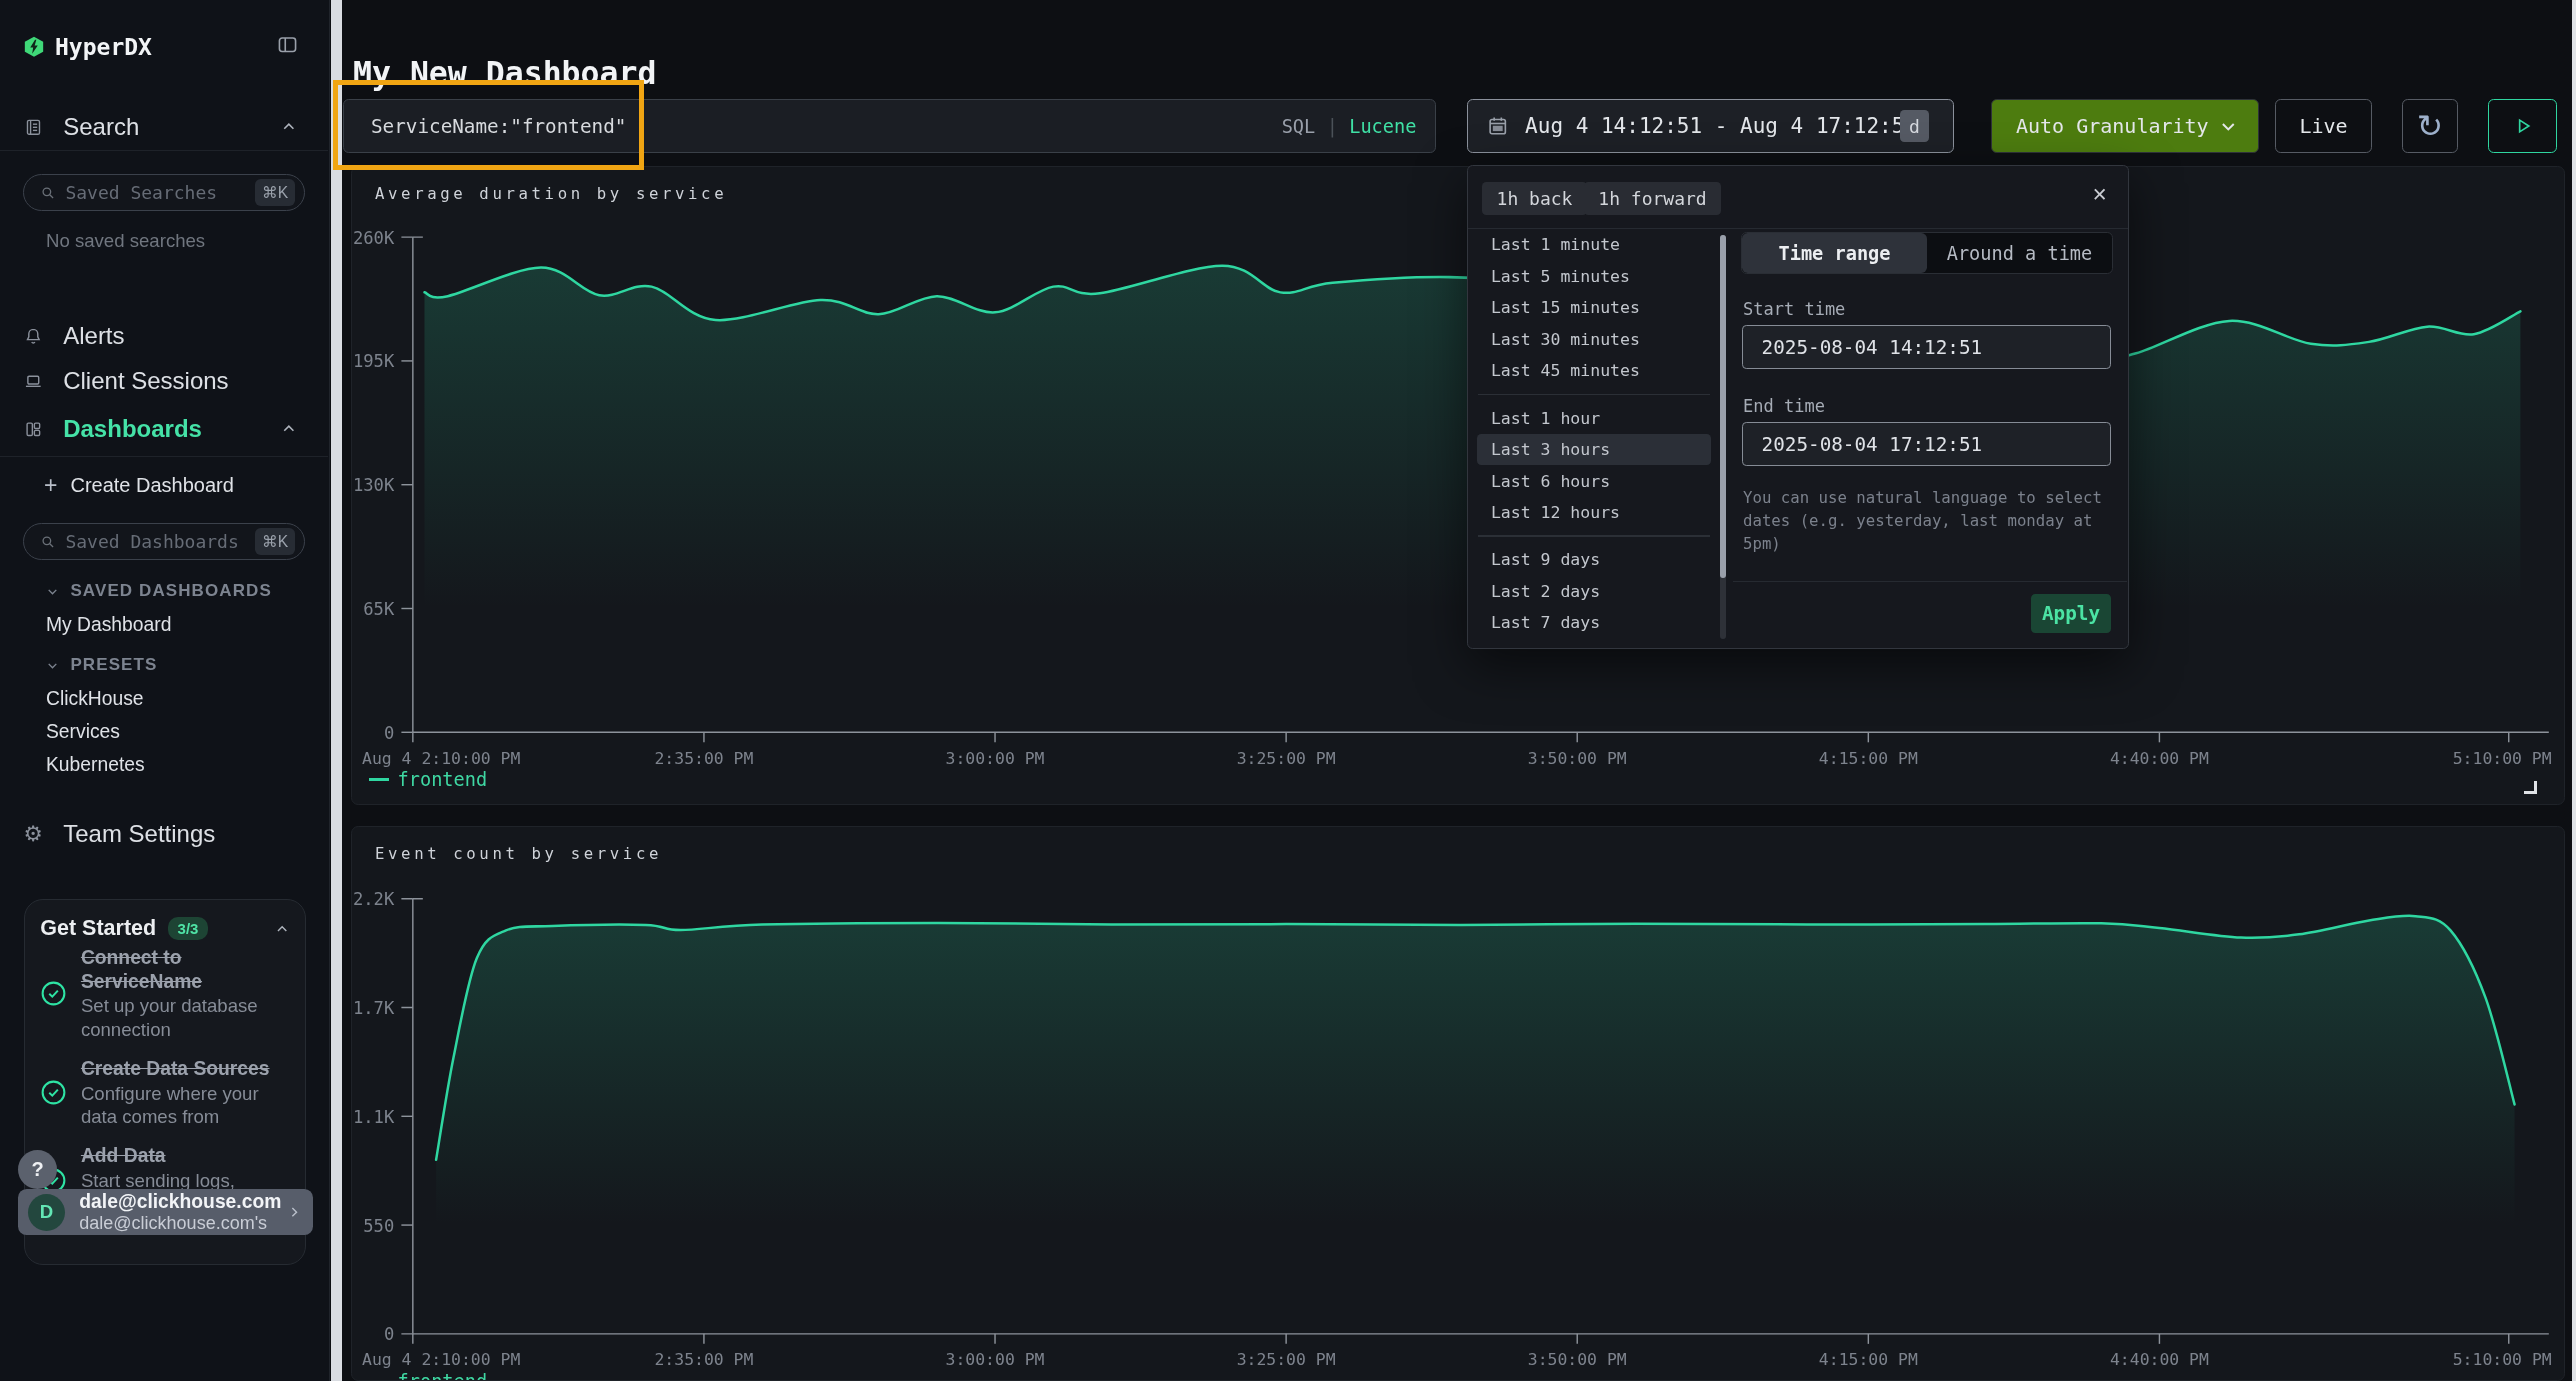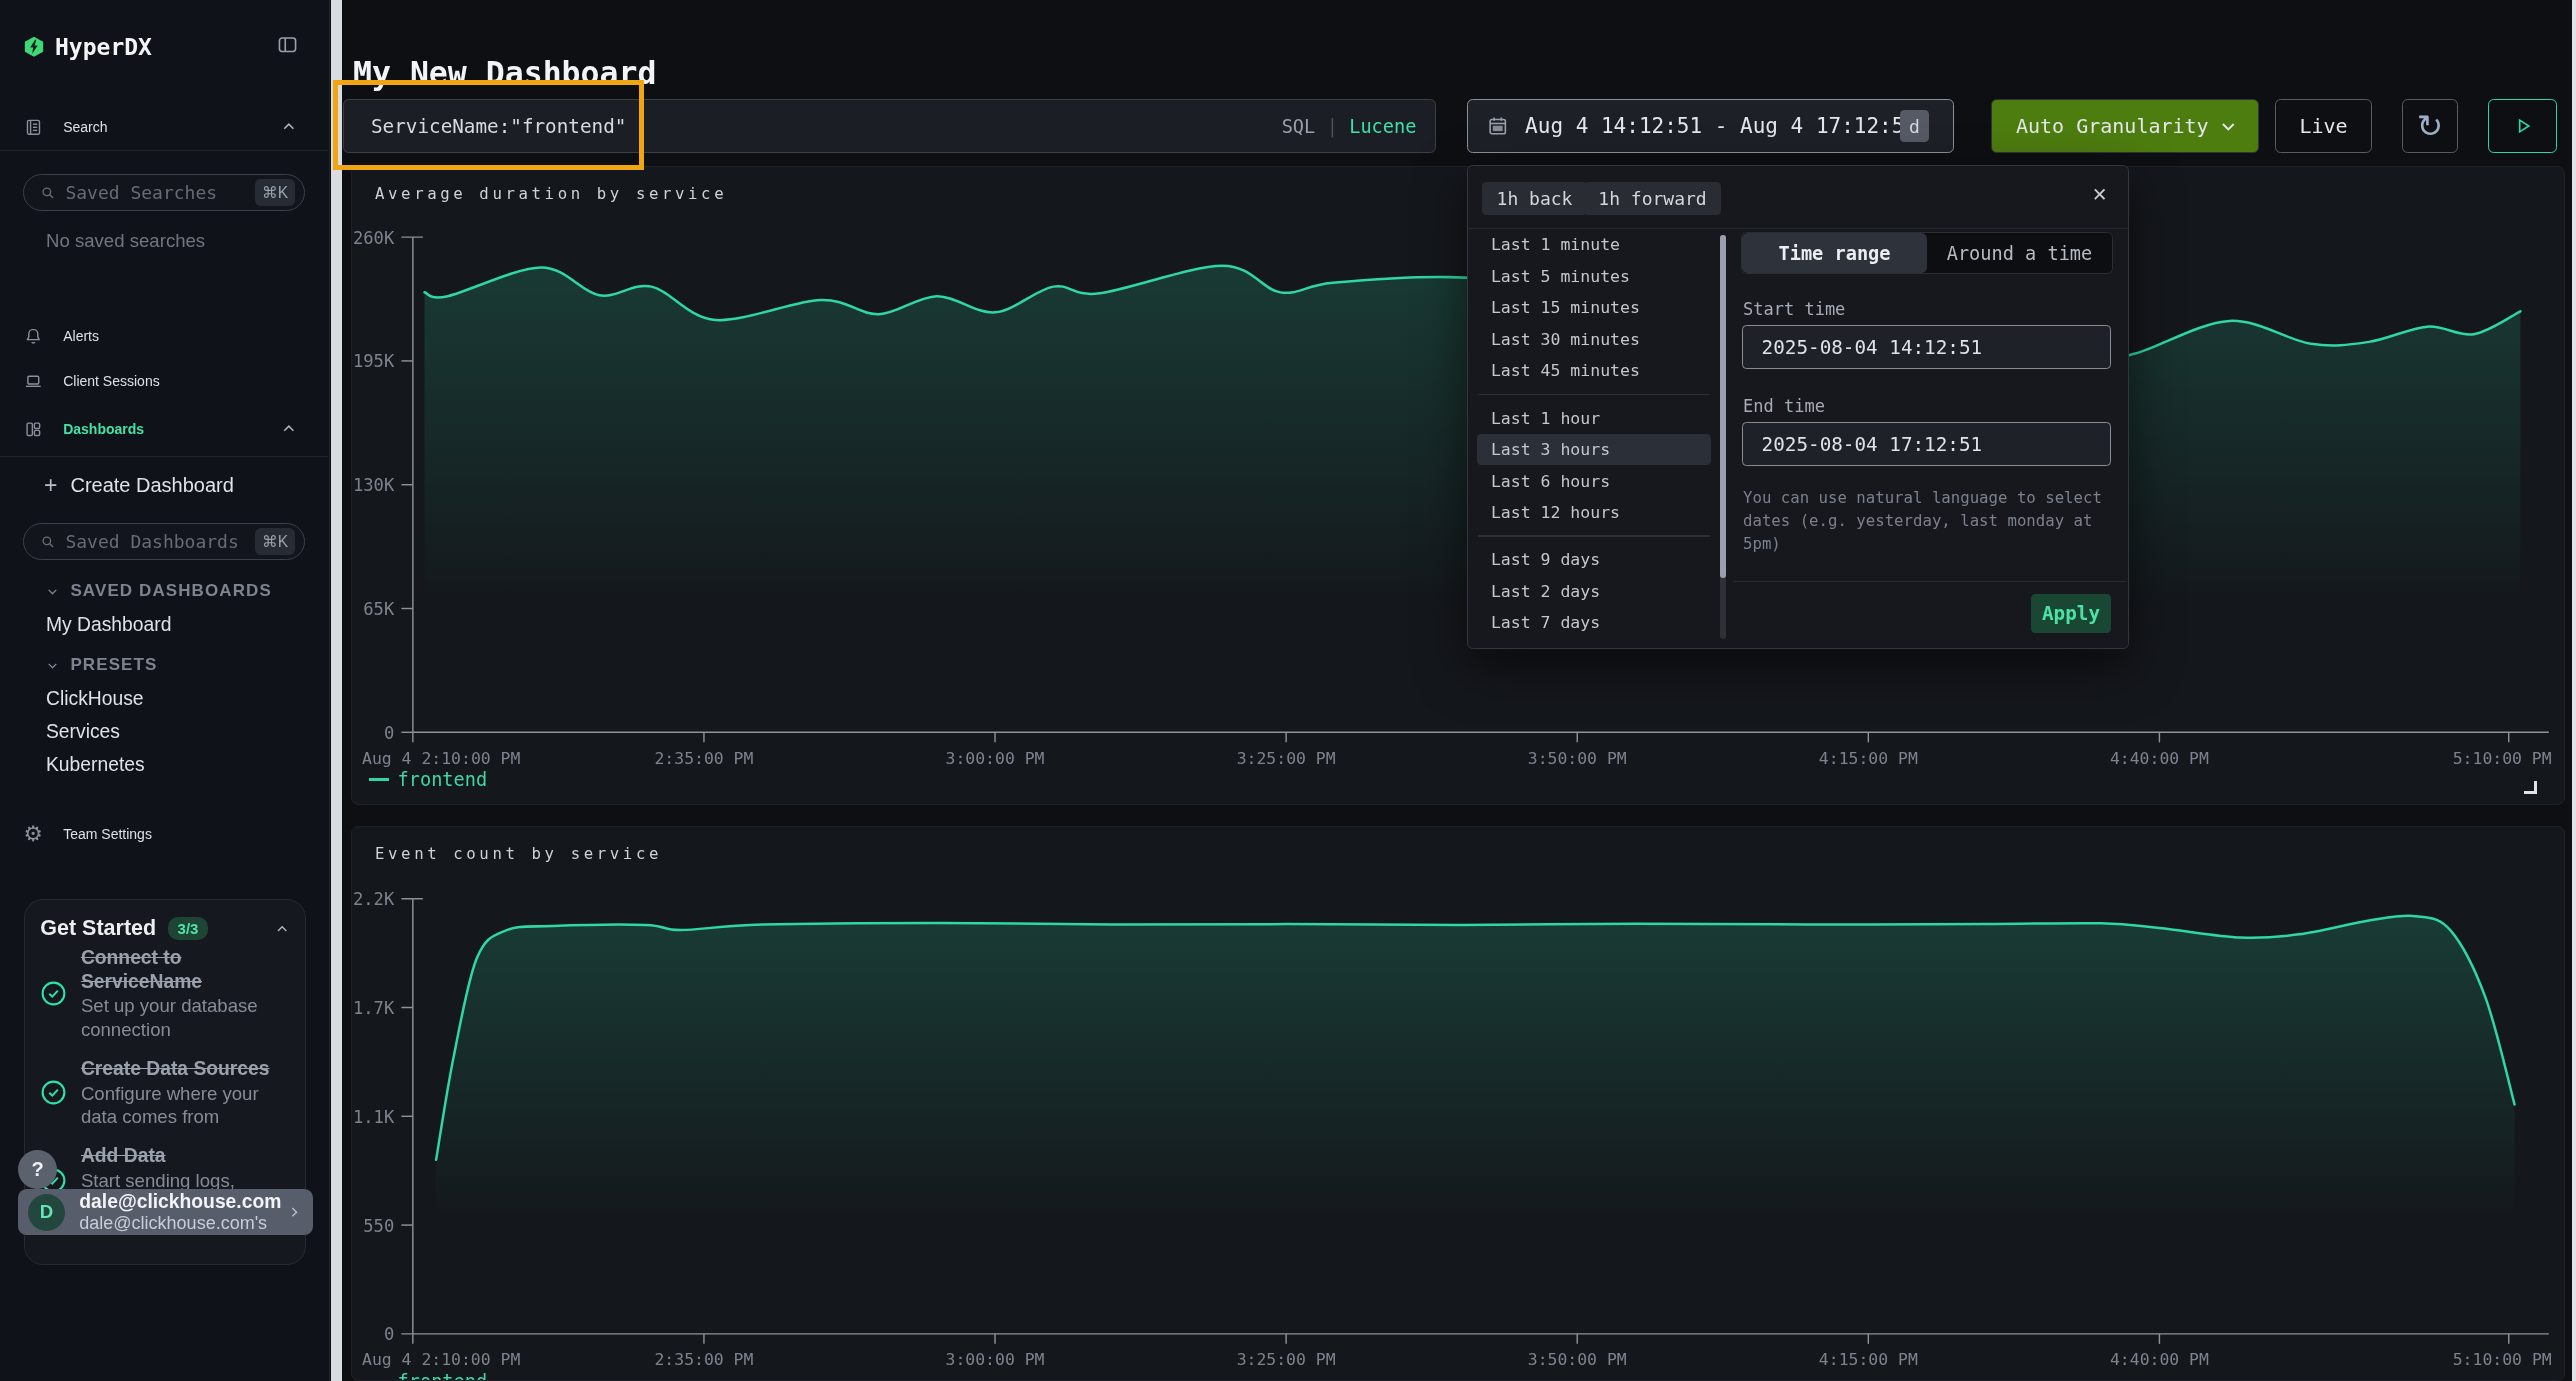--- a/index.html
+++ b/index.html
@@ -5,21 +5,21 @@
   html,body{margin:0;padding:0;background:#0d0f13;}
   body{width:2576px;height:1381px;position:relative;overflow:hidden;
        font-family:"Liberation Sans",sans-serif;color:#e4e7ea;}
   .mono{font-family:"DejaVu Sans Mono",monospace;}
   .abs{position:absolute;}
 
   
   #sidebar{position:absolute;left:0;top:0;width:329px;height:1381px;background:#0f1218;border-right:1.4px solid #20242b;}
   .nav-row{position:absolute;left:0;width:328px;height:46px;display:flex;align-items:center;cursor:pointer;}
   .nav-ic{width:18.6px;height:18.6px;margin-left:23.6px;color:#8b919c;flex:none;}
-  .nav-lb{margin-left:21px;font-size:14px;color:#dde0e5;}
+  .nav-lb{margin-left:21px;font-size:24px;color:#dde0e5;}
   .nav-lb.green{color:#45e2a7;font-weight:bold;}
   .nav-chev{position:absolute;right:31.5px;width:15.7px;height:15.7px;color:#aeb4bd;}
   .sb-divider{position:absolute;left:0;width:328px;height:1.4px;background:#1e2229;}
   .pill{position:absolute;left:23px;width:282px;height:37px;border:1.4px solid #3b414b;border-radius:20px;
         display:flex;align-items:center;background:#12151b;box-sizing:border-box;}
   .pill .mag{width:15.7px;height:15.7px;margin-left:15.7px;color:#6a7078;flex:none;}
   .pill .ph{margin-left:10px;font-size:18px;color:#666c76;}
   .pill .kbd{position:absolute;right:8.6px;background:#272c34;border-radius:5.7px;font-size:15.7px;color:#9aa1ab;
              padding:3.6px 7.2px;}
   .muted-note{position:absolute;left:46px;font-size:18.6px;color:#70767f;}

